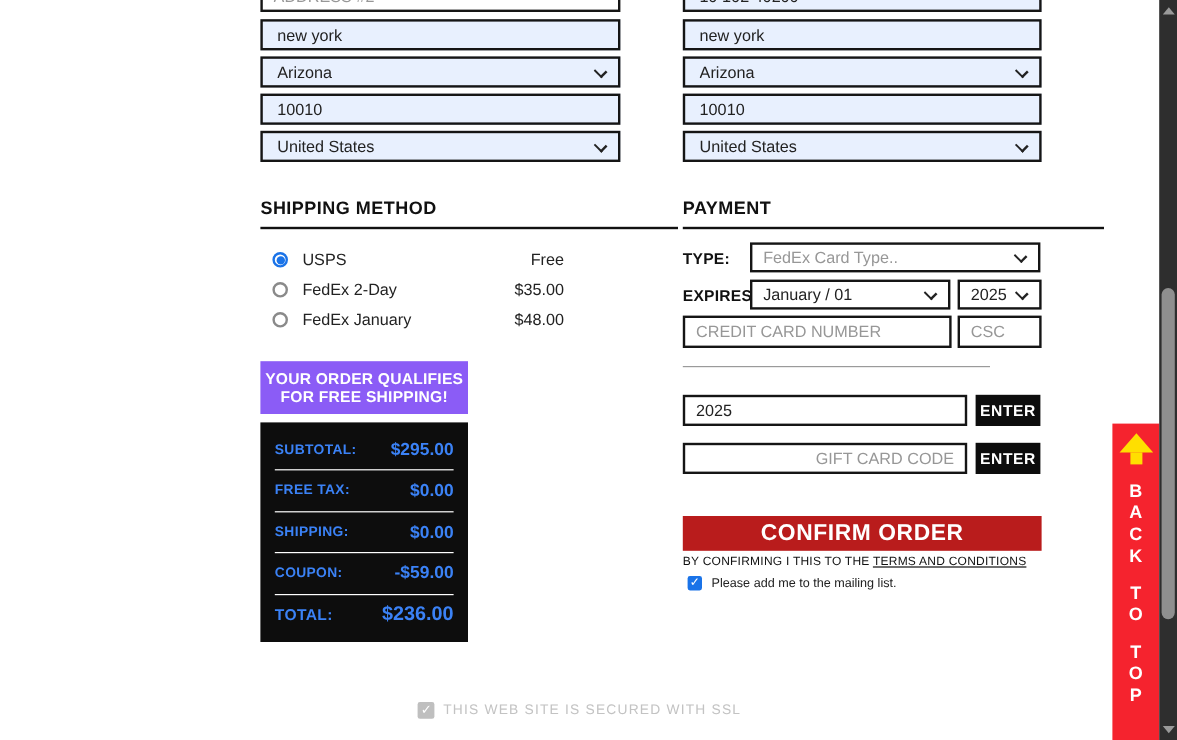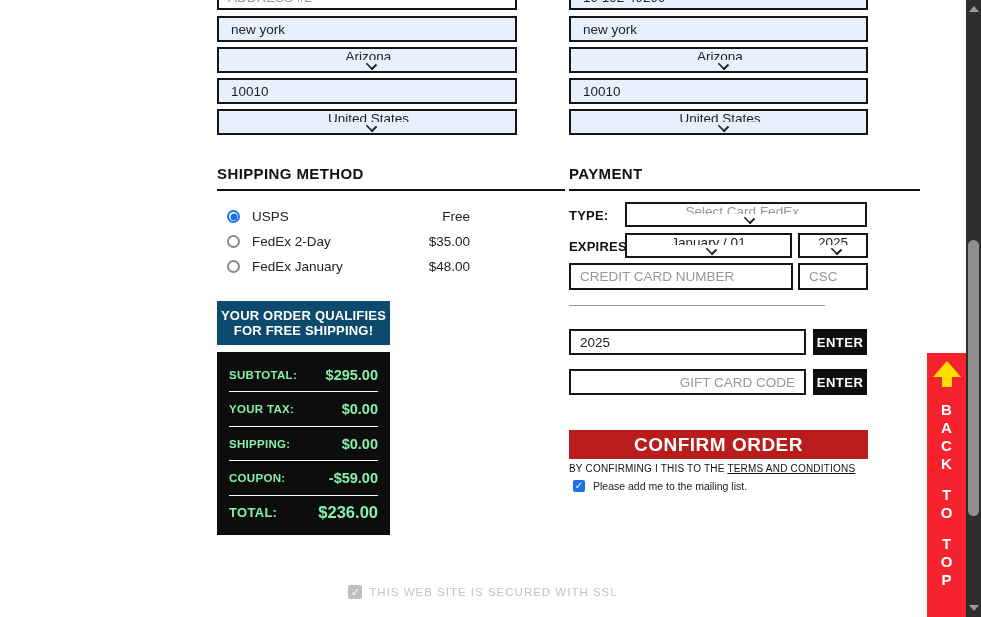--- a/index.html
+++ b/index.html
@@ -10,21 +10,21 @@
   
   .fld {
     position:absolute; border:2px solid #151515; background:#fff;
     font-family:"Liberation Sans", sans-serif;
     font-size:13.5px; color:#222; display:flex; align-items:center;
     padding:0 9px; height:26px; outline:none;
   }
   input.fld { display:block; line-height:22px; }
   input.fld::placeholder { color:#979797; opacity:1; }
   .autofill { background:#e8f0fe;padding-left:12px; }
-  .sel { justify-content:space-between; cursor:pointer;flex-direction:column; }
+  .sel { justify-content:space-between; cursor:pointer; }
   .sel .val { white-space:nowrap; overflow:hidden; }
   .sel .val.ph { color:#979797; }
   .chev { width:11px; height:11px; position:relative; flex:0 0 auto; margin-left:6px; }
   .chev::before {
     content:""; position:absolute; left:1px; top:0;
     width:7px; height:7px; border-right:2px solid #222; border-bottom:2px solid #222;
     transform:rotate(45deg) scaleY(.8);
   }
 
   
@@ -44,29 +44,29 @@
   .radio.on::after {
     content:""; position:absolute; left:50%; top:50%; width:7px; height:7px;
     transform:translate(-50%,-50%); border-radius:50%; background:#1a73e8;
   }
   .opt .lbl { font-size:13.5px; color:#222; }
   .opt .price { margin-left:auto; font-size:13.5px; color:#222; }
 
   
   .banner {
     position:absolute; left:217px; top:301px; width:173px; height:44px;
-    background:#0c4a6e; color:#fff; display:flex; flex-direction:column;
+    background:#8b5cf6; color:#fff; display:flex; flex-direction:column;
     align-items:center; justify-content:center; text-align:center;
     font-weight:bold; font-size:13px; line-height:15px; letter-spacing:.2px;
   }
 
   
   .summary {
     position:absolute; left:217px; top:352px; width:173px; height:183px;
-    background:#0d0d0d; color:#86efac; padding:6px 12px; display:flex; flex-direction:column;
+    background:#0d0d0d; color:#3b82f6; padding:6px 12px; display:flex; flex-direction:column;
   }
   .srow {
     flex:1; display:flex; align-items:center; justify-content:space-between;
     border-bottom:1px solid #fff;
   }
   .srow:last-child { border-bottom:none; }
   .srow .sl { font-size:11.5px; font-weight:bold; letter-spacing:.3px; }
   .srow .sv { font-size:14.5px; font-weight:bold; }
   .srow.total .sl { font-size:13px; }
   .srow.total .sv { font-size:16.5px;margin-left:10px; }
@@ -181,42 +181,42 @@
     <span>YOUR ORDER QUALIFIES</span>
     <span>FOR FREE SHIPPING!</span>
   </div>
 
   <div class="summary">
     <div class="srow">
       <span class="sl">SUBTOTAL:</span>
       <span class="sv">$295.00</span>
     </div>
     <div class="srow">
-      <span class="sl">YOUR TAX:</span>
+      <span class="sl">FREE TAX:</span>
       <span class="sv">$0.00</span>
     </div>
     <div class="srow">
       <span class="sl">SHIPPING:</span>
       <span class="sv">$0.00</span>
     </div>
     <div class="srow">
       <span class="sl">COUPON:</span>
       <span class="sv">-$59.00</span>
     </div>
     <div class="srow total">
       <span class="sl">TOTAL:</span>
       <span class="sv">$236.00</span>
     </div>
   </div>
 
   <div class="sec-head" style="left:569px; top:165px; width:351px;">PAYMENT</div>
 
   <div class="pay-label" style="left:569px; top:208px;">TYPE:</div>
   <div class="fld sel" style="left:625px; top:202px; width:242px; height:25px;">
-    <span class="val ph">Select Card FedEx..</span>
+    <span class="val ph">FedEx Card Type..</span>
     <span class="chev"></span>
   </div>
 
   <div class="pay-label" style="left:569px; top:239px;">EXPIRES:</div>
   <div class="fld sel" style="left:625px; top:233px; width:167px; height:25px;">
     <span class="val">January / 01</span>
     <span class="chev"></span>
   </div>
   <div class="fld sel" style="left:798px; top:233px; width:70px; height:25px;">
     <span class="val">2025</span>

